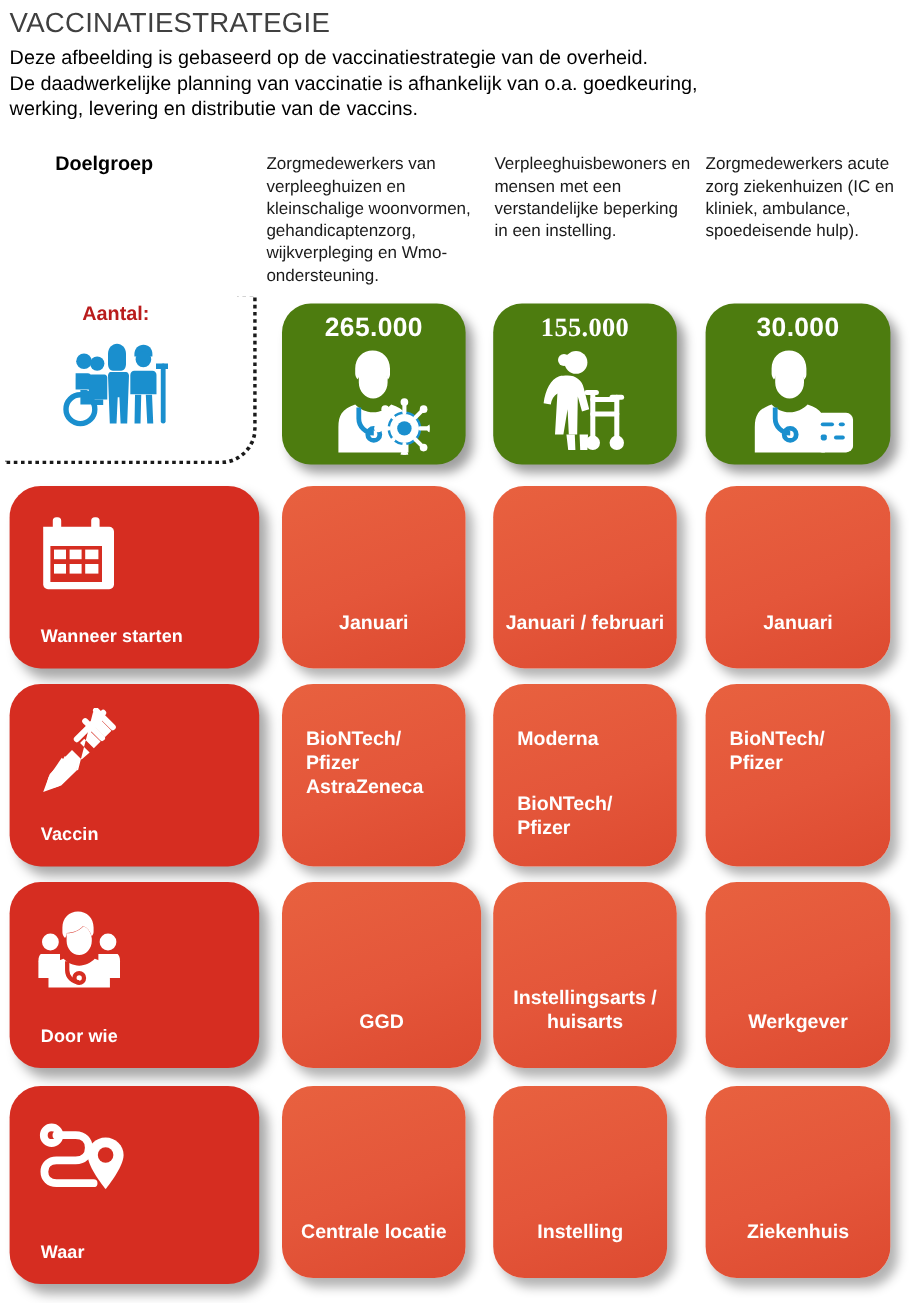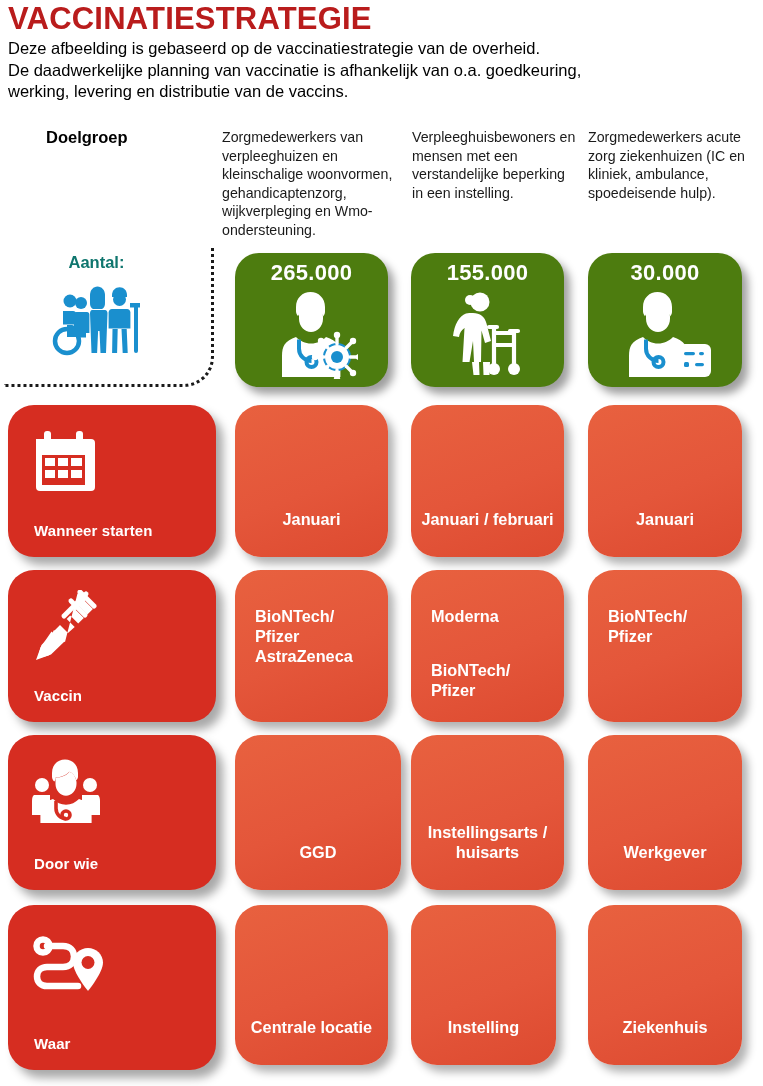--- a/index.html
+++ b/index.html
@@ -17,26 +17,26 @@
   }
 
   
   .header {
     position: absolute;
     left: 8px;
     top: 0px;
     width: 748px;
   }
   .page-title {
-    font-size: 31px;
-    font-weight: 700;
+    font-size: 23px;
+    font-weight: 400;
     letter-spacing: 0.2px;
     line-height: 34px;
     margin: 2px 0 2px 0;
-    color: #b91c1c;
+    color: #404040;
   }
   .page-subtitle {
     font-size: 16.5px;
     line-height: 21.5px;
     color: #000;
     white-space: pre-line;
   }
 
   
   .colheads {
@@ -86,21 +86,21 @@
     box-sizing: border-box;
   }
   .aantal-label {
     position: absolute;
     left: 0;
     right: 22px;
     top: 6px;
     text-align: center;
     font-size: 16.5px;
     font-weight: bold;
-    color: #0f766e;
+    color: #b91c1c;
   }
   .aantal-icon {
     position: absolute;
     left: 50%;
     transform: translateX(-50%);
     margin-left: -11px;
     top: 32px;
     width: 94px;
     height: 78px;
   }
@@ -261,21 +261,21 @@
             <circle cx="55" cy="52" r="3.2"></circle>
               <circle cx="87" cy="84" r="3.2"></circle>
             <circle cx="87" cy="52" r="3.2"></circle>
               <circle cx="55" cy="84" r="3.2"></circle>
           </g>
         </g>
       </svg>
     </div>
   </div>
 
-  <div class="blue-card" style="left:411px; width:153px;">
+  <div class="blue-card" style="left:411px; width:153px;font-family:Liberation Serif, serif;">
     <div class="count">155.000</div>
     <div class="bicon">
       <svg viewBox="0 0 92 90" width="92" height="90" aria-hidden="true">
         <g fill="#ffffff">
           <circle cx="38" cy="13" r="9.5"></circle>
           <circle cx="28" cy="11" r="5"></circle>
           <path d="M31 24c7 0 12 4 13.5 10.5L49 52l-6 2-3.5-12.5L39 73h-7l-1-21-3.5 21h-7l2-34c-3 2-5 5-5.5 9l-6-1C12.5 36 17 27 24 24.6c2-.5 4.5-.6 7-.6z"></path>
           <path d="M41 73h7l-.5 13h-6zM30 73h7l.5 13h-6z"></path>
 
           <g fill="none" stroke="#ffffff" stroke-width="4.2" stroke-linecap="round">

